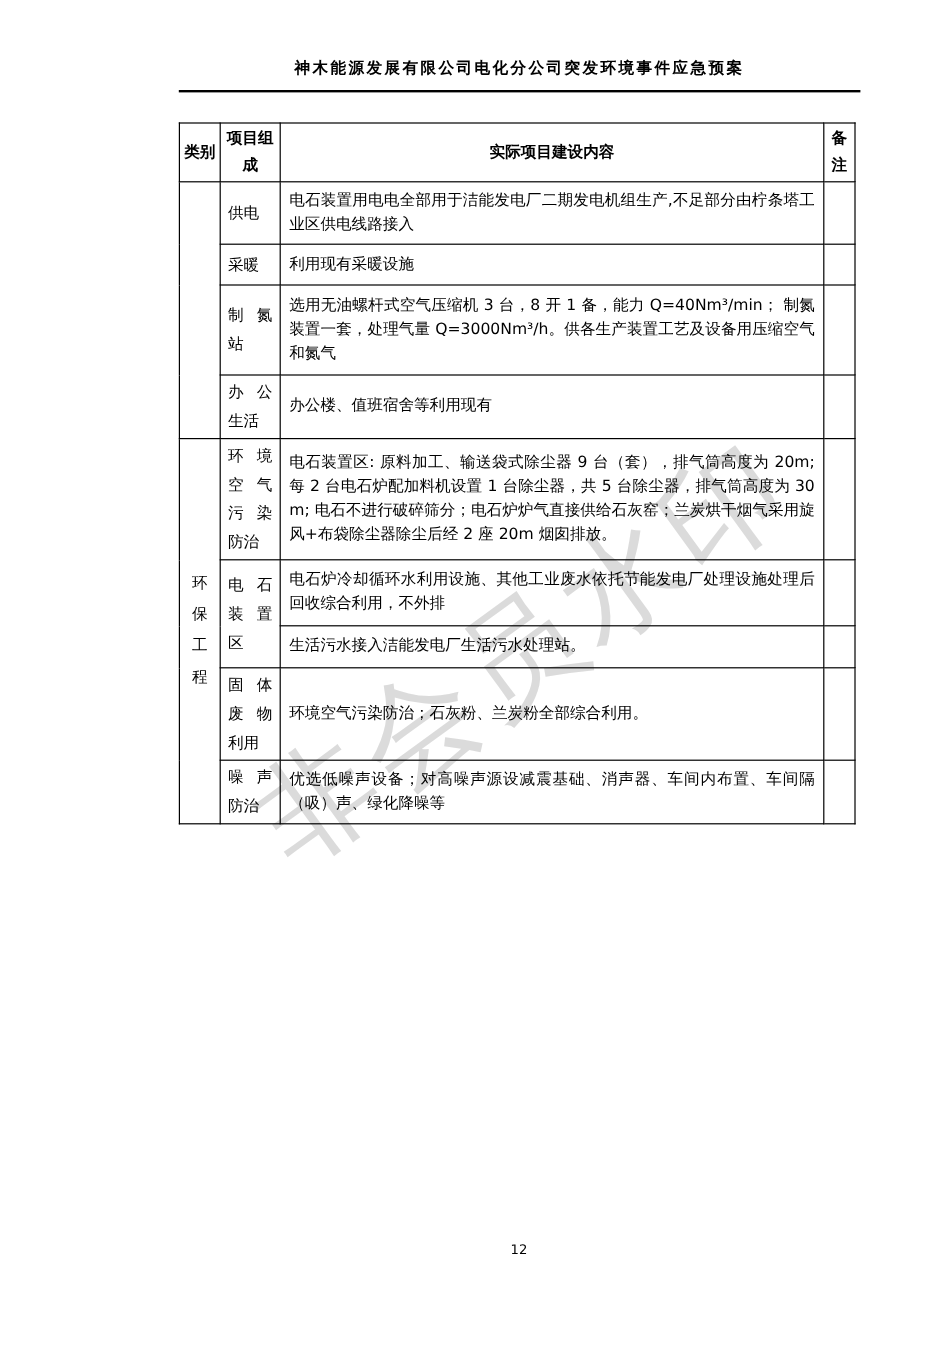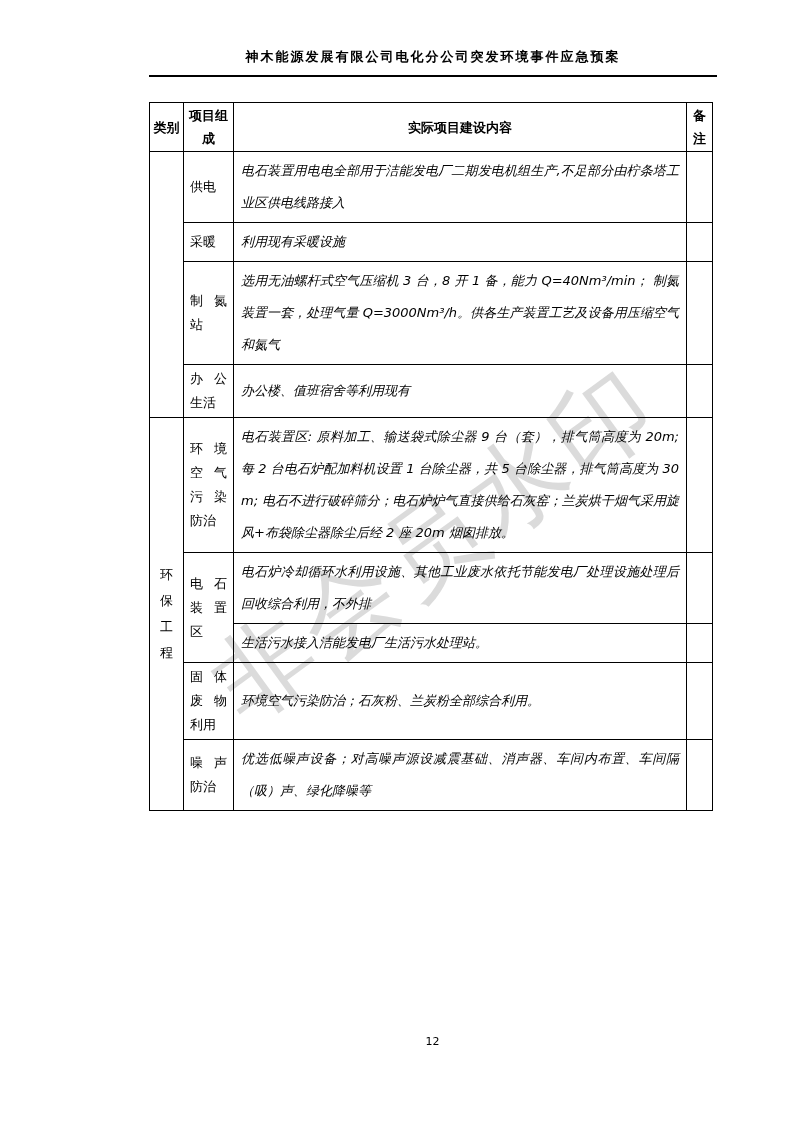--- a/index.html
+++ b/index.html
@@ -71,24 +71,23 @@
   td.comp {
     text-align: justify;
     text-align-last: auto;
     line-height: 24px;
     padding: 2px 6px;
     word-break: break-all;
     font-family: Liberation Serif, serif;
   }
   td.content {
     text-align: justify;
-    line-height: 32px;
+    line-height: 20px;
     padding: 3px 7px;
     word-break: break-all;
-    font-style: italic;
   }
   td.remark { padding: 0; }
 
   
   .page-number {
     position: absolute;
     left: 0; top: 1035px;
     width: 793px;
     text-align: center;
     font-size: 11px;

